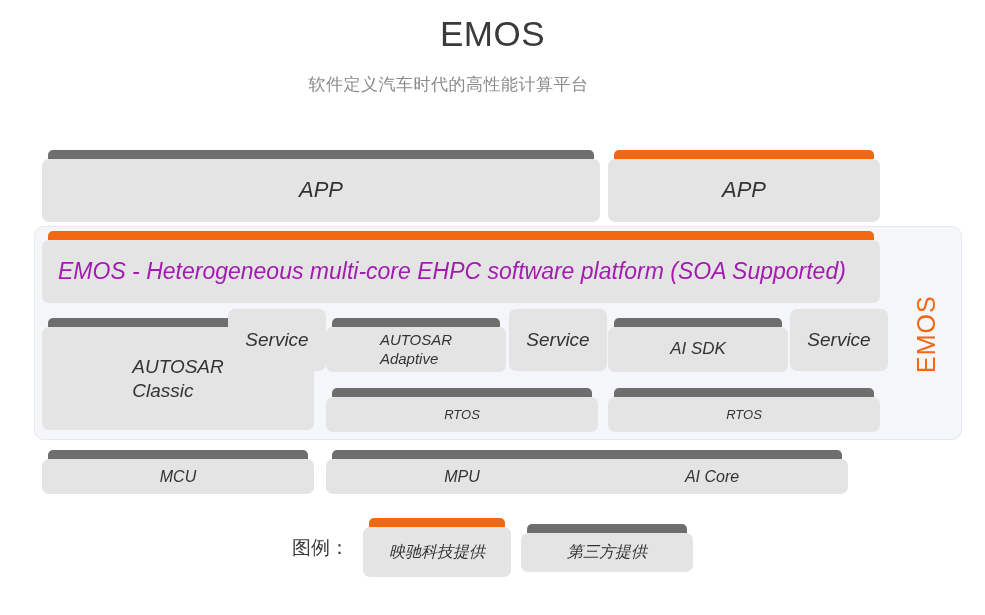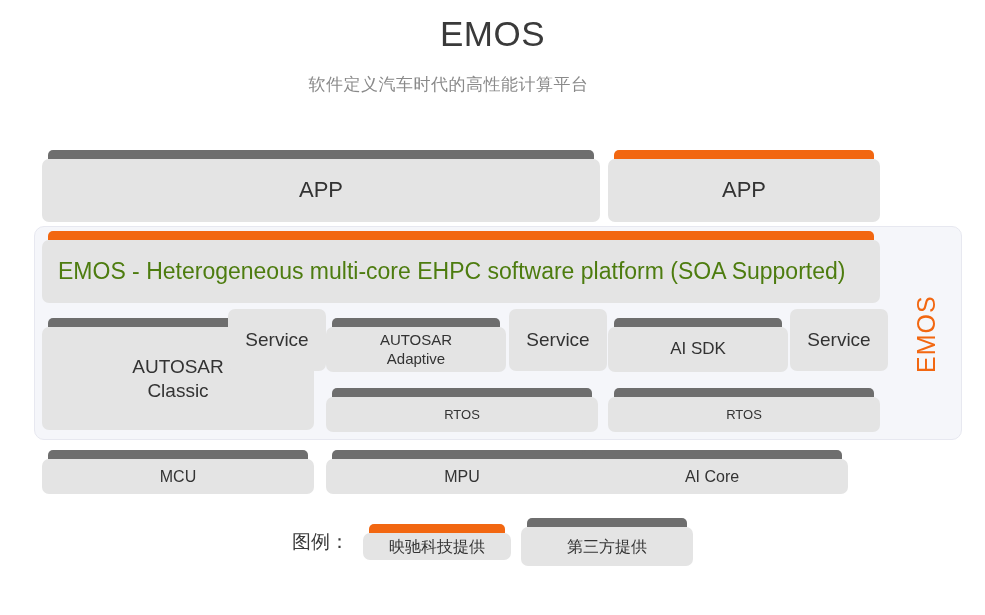--- a/index.html
+++ b/index.html
@@ -38,23 +38,24 @@
     border-radius: 5px 5px 0 0;
     background: #6e6e6e;
     flex: 0 0 auto;
   }
   .box.orange .bar { background: #f26711; }
   .box .body {
     flex: 1 1 auto;
     background: #e4e4e4;
     border-radius: 7px;
     display: flex; align-items: center; justify-content: center;
-    text-align: center;
+    text-align: left;
     color: #333333;
     line-height: 1.22;
+    font-style: italic;
   }
   
   .box.plain .body { border-radius: 7px; }
 
   
   #app-left  { left: 42px;  top: 150px; width: 558px; height: 72px; }
   #app-right { left: 608px; top: 150px; width: 272px; height: 72px; }
   #app-left .body, #app-right .body { font-size: 22px; }
 
   
@@ -71,21 +72,21 @@
     right: 14px; top: 0; height: 214px; width: 42px;
     display: flex; align-items: center; justify-content: center;
     color: #f26711; font-size: 25px; letter-spacing: 1px;
     writing-mode: vertical-rl; transform: rotate(180deg);
   }
 
   
   #emos-platform { left: 42px; top: 231px; width: 838px; height: 72px; }
   #emos-platform .body {
     font-size: 23px; justify-content: flex-start; padding-left: 16px;
-    color: #4d7c0f;
+    color: #a21caf;
   }
 
   
   #autosar-classic { left: 42px;  top: 318px; width: 272px; height: 112px; }
   #autosar-classic .body { font-size: 19px; }
 
   #service-1 { left: 228px; top: 309px; width: 98px;  height: 62px; }
   #service-2 { left: 509px; top: 309px; width: 98px;  height: 62px; }
   #service-3 { left: 790px; top: 309px; width: 98px;  height: 62px; }
   #service-1 .body, #service-2 .body, #service-3 .body { font-size: 19px; }
@@ -106,21 +107,21 @@
   #hw-ai  { left: 576px; top: 450px; width: 272px; height: 44px; }
   #hw-mcu .body, #hw-mpu .body, #hw-ai .body { font-size: 16px; }
 
   
   .legend {
     position: absolute; left: 0; top: 518px; width: 985px;
     display: flex; align-items: center; justify-content: center; gap: 10px;
   }
   .legend-label { font-size: 19px; color: #3a3a3a; margin-right: 4px; }
   .legend .box { position: relative; left: auto; top: auto; }
-  #legend-own   { width: 148px; height: 36px; }
+  #legend-own   { width: 148px; height: 59px; }
   #legend-third { width: 172px; height: 48px; }
   #legend-own .body, #legend-third .body { font-size: 16px; }
 </style>
 </head>
 <body>
 
 <div class="page">
 
   <div class="title">EMOS</div>
   <div class="subtitle">软件定义汽车时代的高性能计算平台</div>

